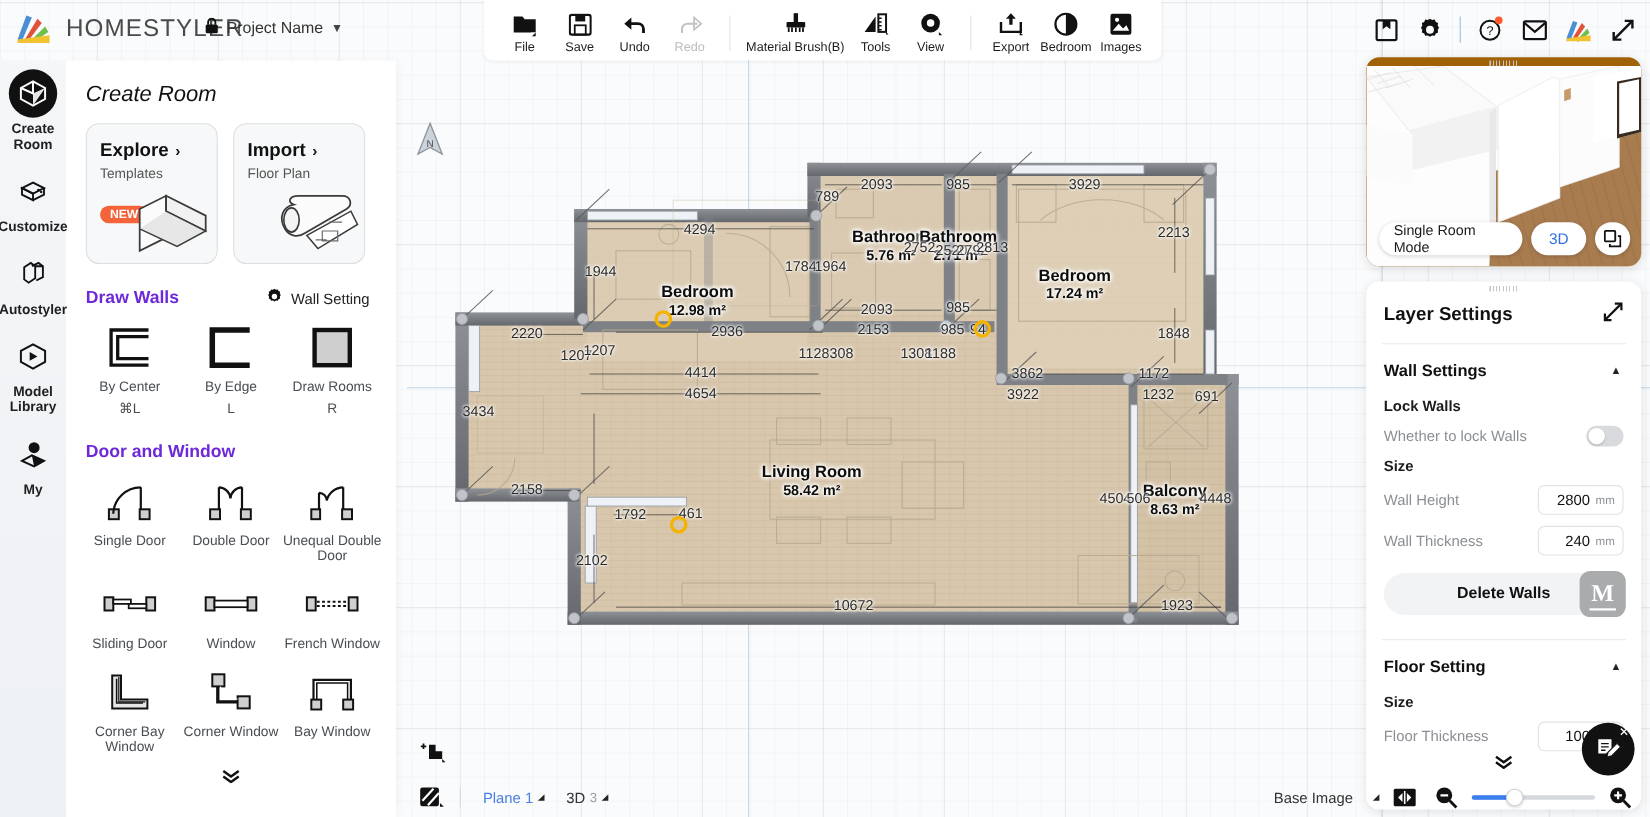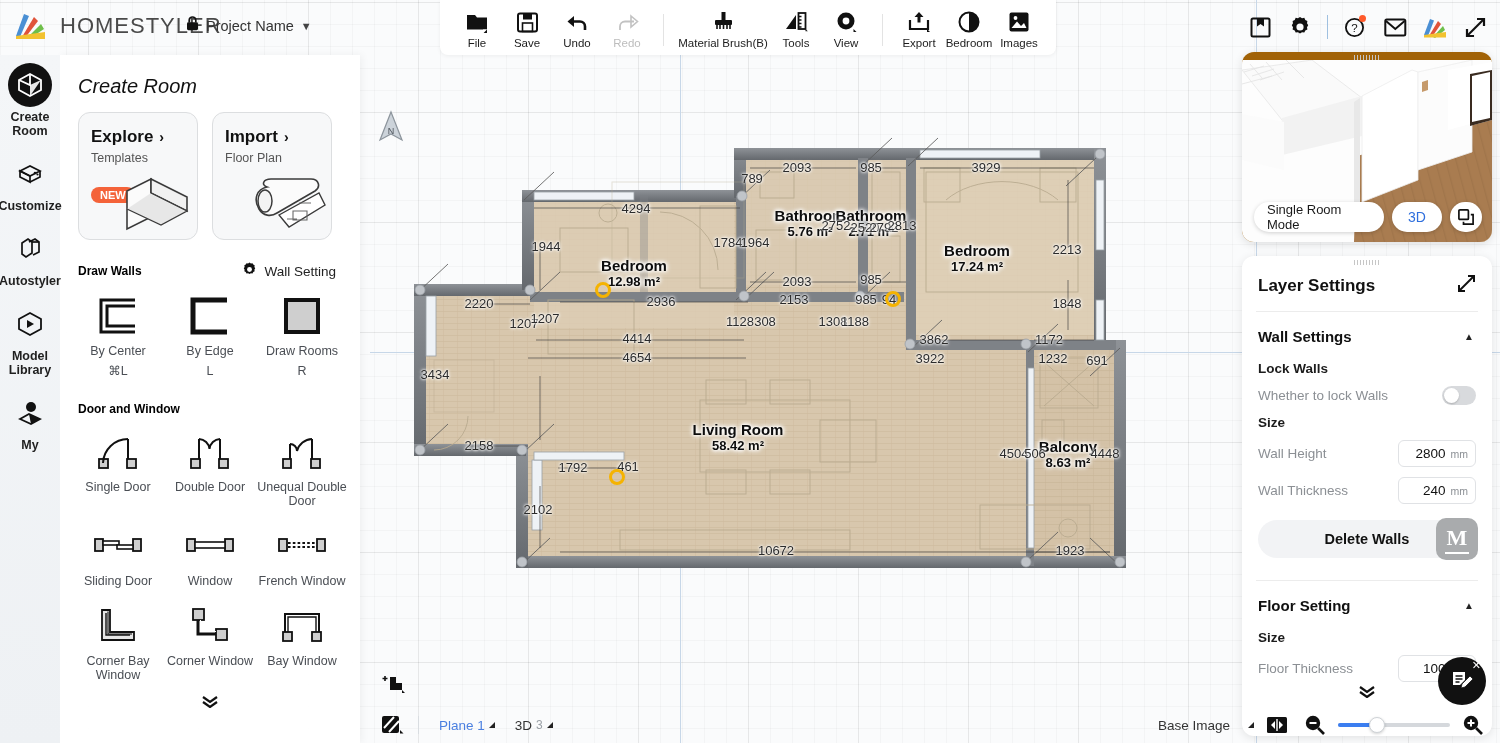--- a/index.html
+++ b/index.html
@@ -119,21 +119,21 @@
     position: absolute; left: 12px; top: 74px;
     background: #f4633a; color: #fff; font-size: 11px; font-weight: bold;
     padding: 2px 9px; border-radius: 9px;
   }
   .card-art { position: absolute; right: 2px; bottom: 2px; }
 
   .sec-head {
     display: flex; align-items: center; justify-content: space-between;
     padding: 22px 24px 0 18px;
   }
-  .sec-title { font-size: 12px; font-weight: bold; color: #000000; }
+  .sec-title { font-size: 16px; font-weight: bold; color: #6d28d9; }
   .wallset { display: flex; align-items: center; gap: 7px; cursor: pointer; }
   .wallset span { font-size: 13.5px; color: #222; }
 
   .grid3 { display: grid; grid-template-columns: repeat(3,1fr); padding: 0 12px; }
   .gitem {
     display: flex; flex-direction: column; align-items: center; gap: 6px;
     padding: 14px 0 2px 0; cursor: pointer;
   }
   .gitem .gicon { height: 44px; display: flex; align-items: center; justify-content: center; }
   .gitem .glabel {
@@ -454,21 +454,21 @@
           <span class="rn">Balcony</span>
           <span class="ra">8.63 m²</span>
         </div>
       </div>
     <div id="dim-labels">
         <div class="dim" style="left: 797px; top: 167px; transform: translate(-50%, -50%);">2093</div>
         <div class="dim" style="left: 871px; top: 167px; transform: translate(-50%, -50%);">985</div>
         <div class="dim" style="left: 986px; top: 167px; transform: translate(-50%, -50%);">3929</div>
         <div class="dim" style="left: 752px; top: 178px; transform: translate(-50%, -50%);">789</div>
         <div class="dim" style="left: 636px; top: 208px; transform: translate(-50%, -50%);">4294</div>
-        <div class="dim" style="left: 1067px; top: 211px; transform: translate(-50%, -50%); margin-top: 38px;">2213</div>
+        <div class="dim" style="left: 1067px; top: 211px; transform: translate(-50%, -50%);">2213</div>
         <div class="dim" style="left: 546px; top: 246px; transform: translate(-50%, -50%);">1944</div>
         <div class="dim" style="left: 728px; top: 242px; transform: translate(-50%, -50%);">1784</div>
         <div class="dim" style="left: 755px; top: 242px; transform: translate(-50%, -50%);">1964</div>
         <div class="dim" style="left: 836px; top: 225px; transform: translate(-50%, -50%);">2752</div>
         <div class="dim" style="left: 865px; top: 227px; transform: translate(-50%, -50%);">2520</div>
         <div class="dim" style="left: 884px; top: 227px; transform: translate(-50%, -50%);">2792</div>
         <div class="dim" style="left: 902px; top: 225px; transform: translate(-50%, -50%);">2813</div>
         <div class="dim" style="left: 797px; top: 281px; transform: translate(-50%, -50%);">2093</div>
         <div class="dim" style="left: 871px; top: 279px; transform: translate(-50%, -50%);">985</div>
         <div class="dim" style="left: 794px; top: 299px; transform: translate(-50%, -50%); text-align: right;">2153</div>

